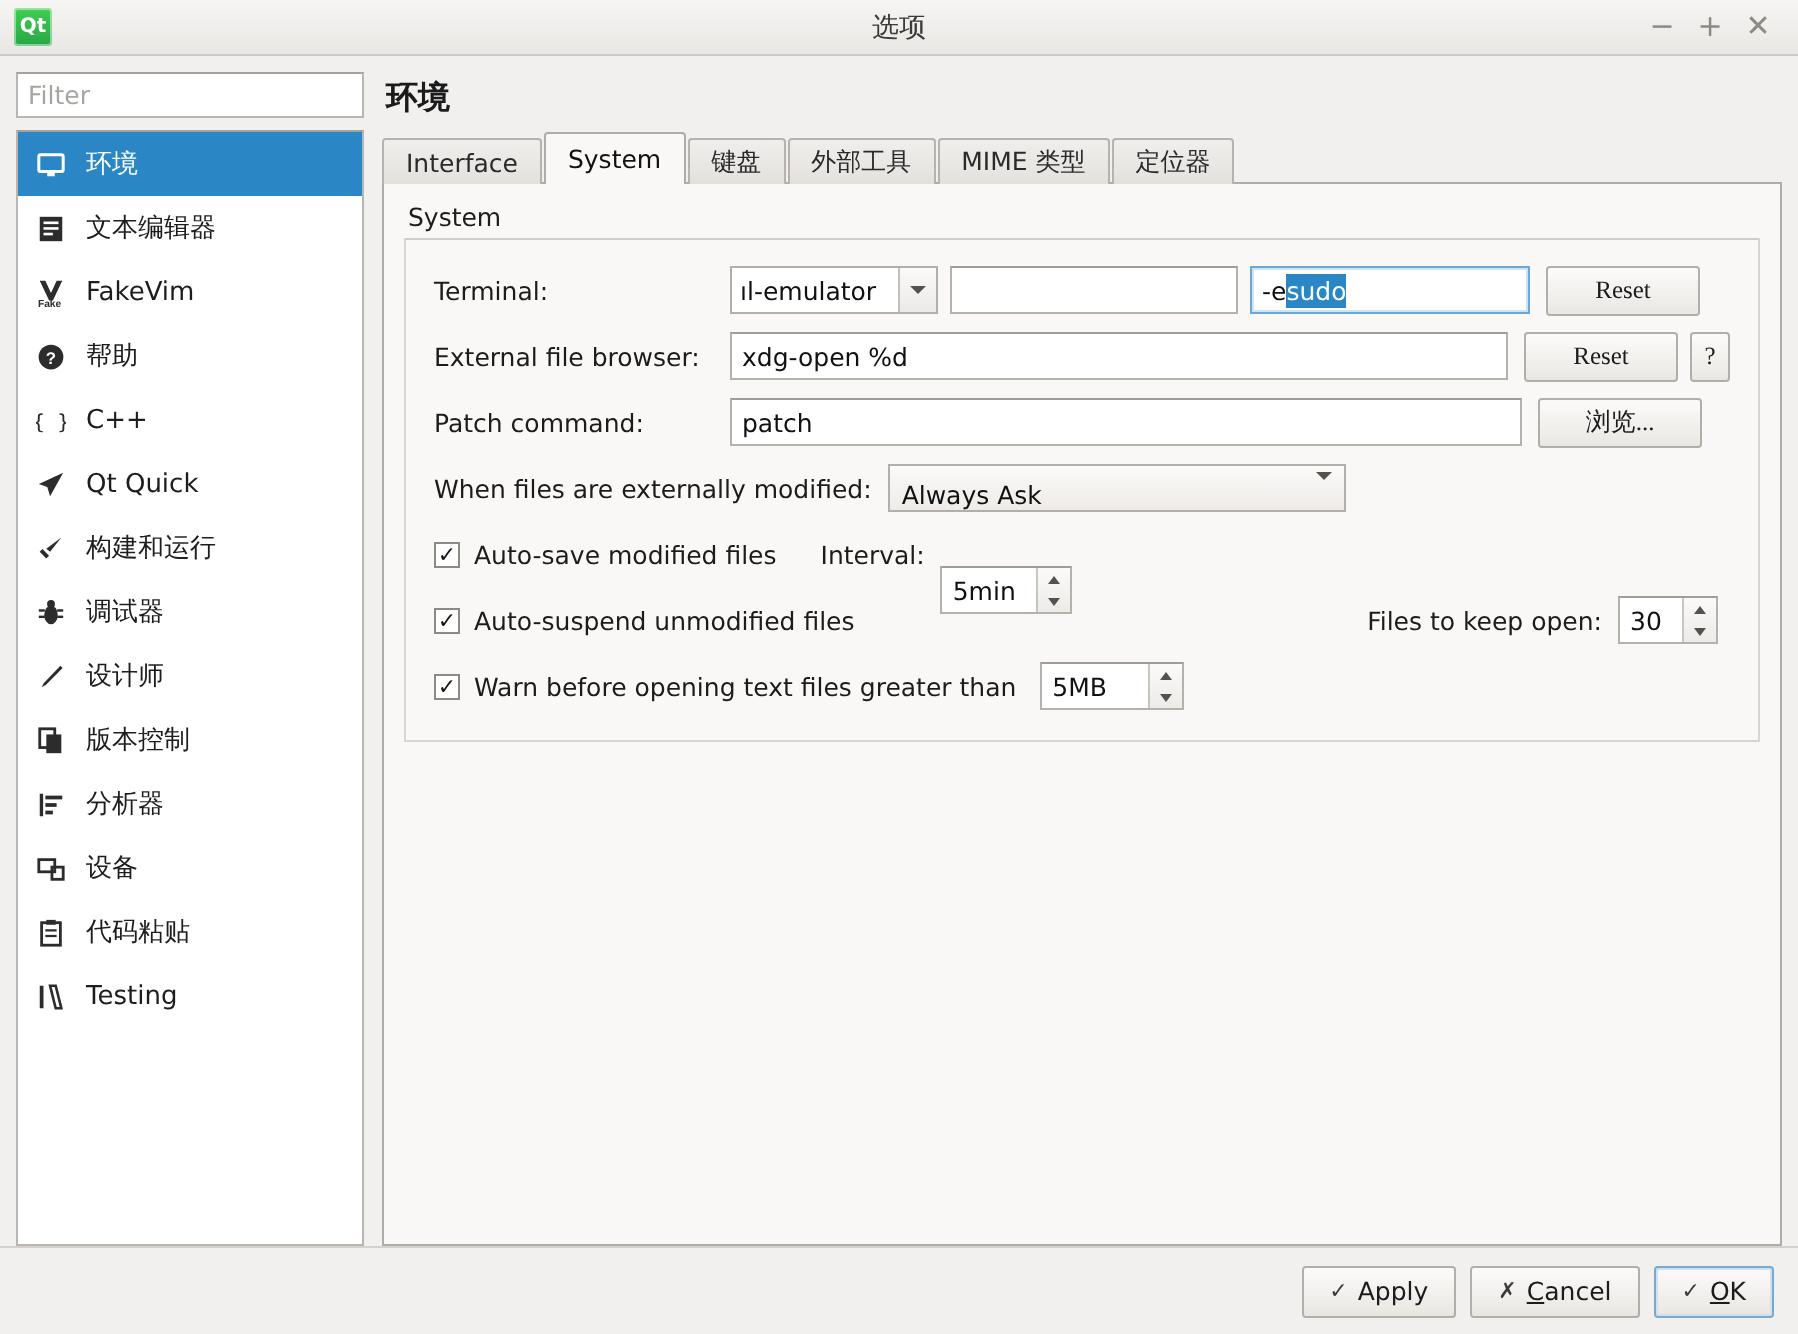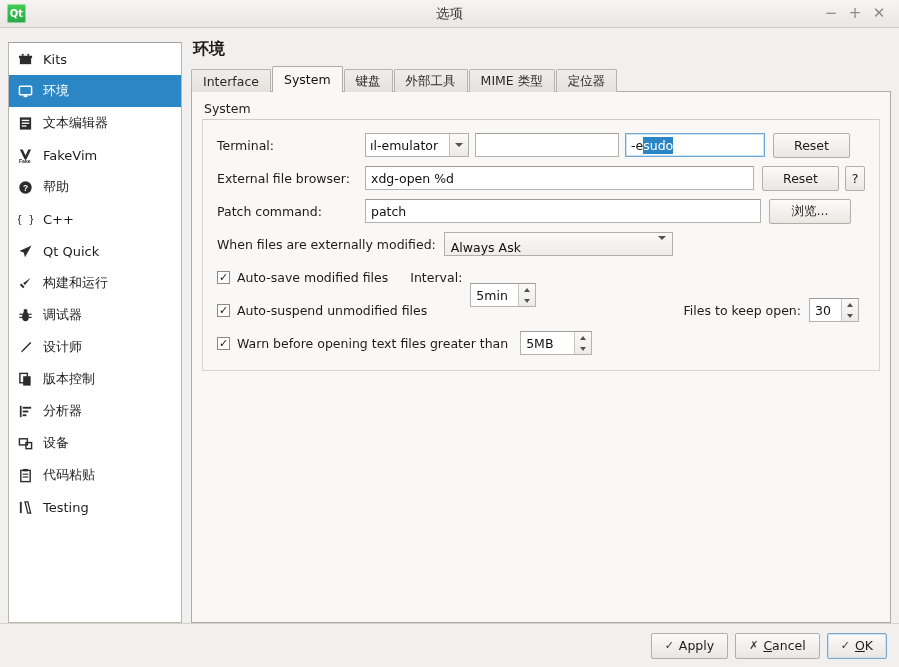--- a/index.html
+++ b/index.html
@@ -234,20 +234,21 @@
     height: 25px;
     min-width: 60px;
     padding: 0 12px;
     background: linear-gradient(to bottom, #fcfbfa 0%, #eae7e3 100%);
     border: 1px solid #b2aea9;
     border-radius: 2px;
     display: flex; align-items: center; justify-content: center;
     font-size: 12.5px;
     color: #1c1c1c;
     white-space: nowrap;
+    font-family: Liberation Serif, serif;
   }
   .btn.sq { min-width: 0; width: 20px; padding: 0; }
 
   
   .cbx {
     width: 13px; height: 13px;
     flex: 0 0 13px;
     border: 1px solid #8d8984;
     background: #fff;
     display: flex; align-items: center; justify-content: center;
@@ -325,32 +326,24 @@
     <div class="wbtns">
       <div class="wbtn">−</div>
       <div class="wbtn">+</div>
       <div class="wbtn">✕</div>
     </div>
   </div>
 
   <div id="body">
 
     <div id="leftcol">
+      <div id="filter-input">
+        <span>Filter</span>
+      </div>
       <div id="sidebar">
-          <div class="side-item">
-            <span class="side-ico">
-              <svg width="15" height="15" viewBox="0 0 16 16">
-                <rect x="2" y="6" width="12" height="7" fill="currentColor"></rect>
-                <rect x="1" y="4" width="14" height="2.5" fill="currentColor"></rect>
-                <rect x="4" y="2" width="2" height="2" fill="currentColor"></rect>
-                <rect x="10" y="2" width="2" height="2" fill="currentColor"></rect>
-              </svg>
-            </span>
-            <span>Kits</span>
-          </div>
           <div class="side-item sel">
             <span class="side-ico">
               <svg width="15" height="15" viewBox="0 0 16 16">
                 <rect x="1.5" y="2.5" width="13" height="9" rx="1" fill="none" stroke="currentColor" stroke-width="1.6"></rect>
                 <rect x="6" y="12" width="4" height="2" fill="currentColor"></rect>
               </svg>
             </span>
             <span>环境</span>
           </div>
           <div class="side-item">

